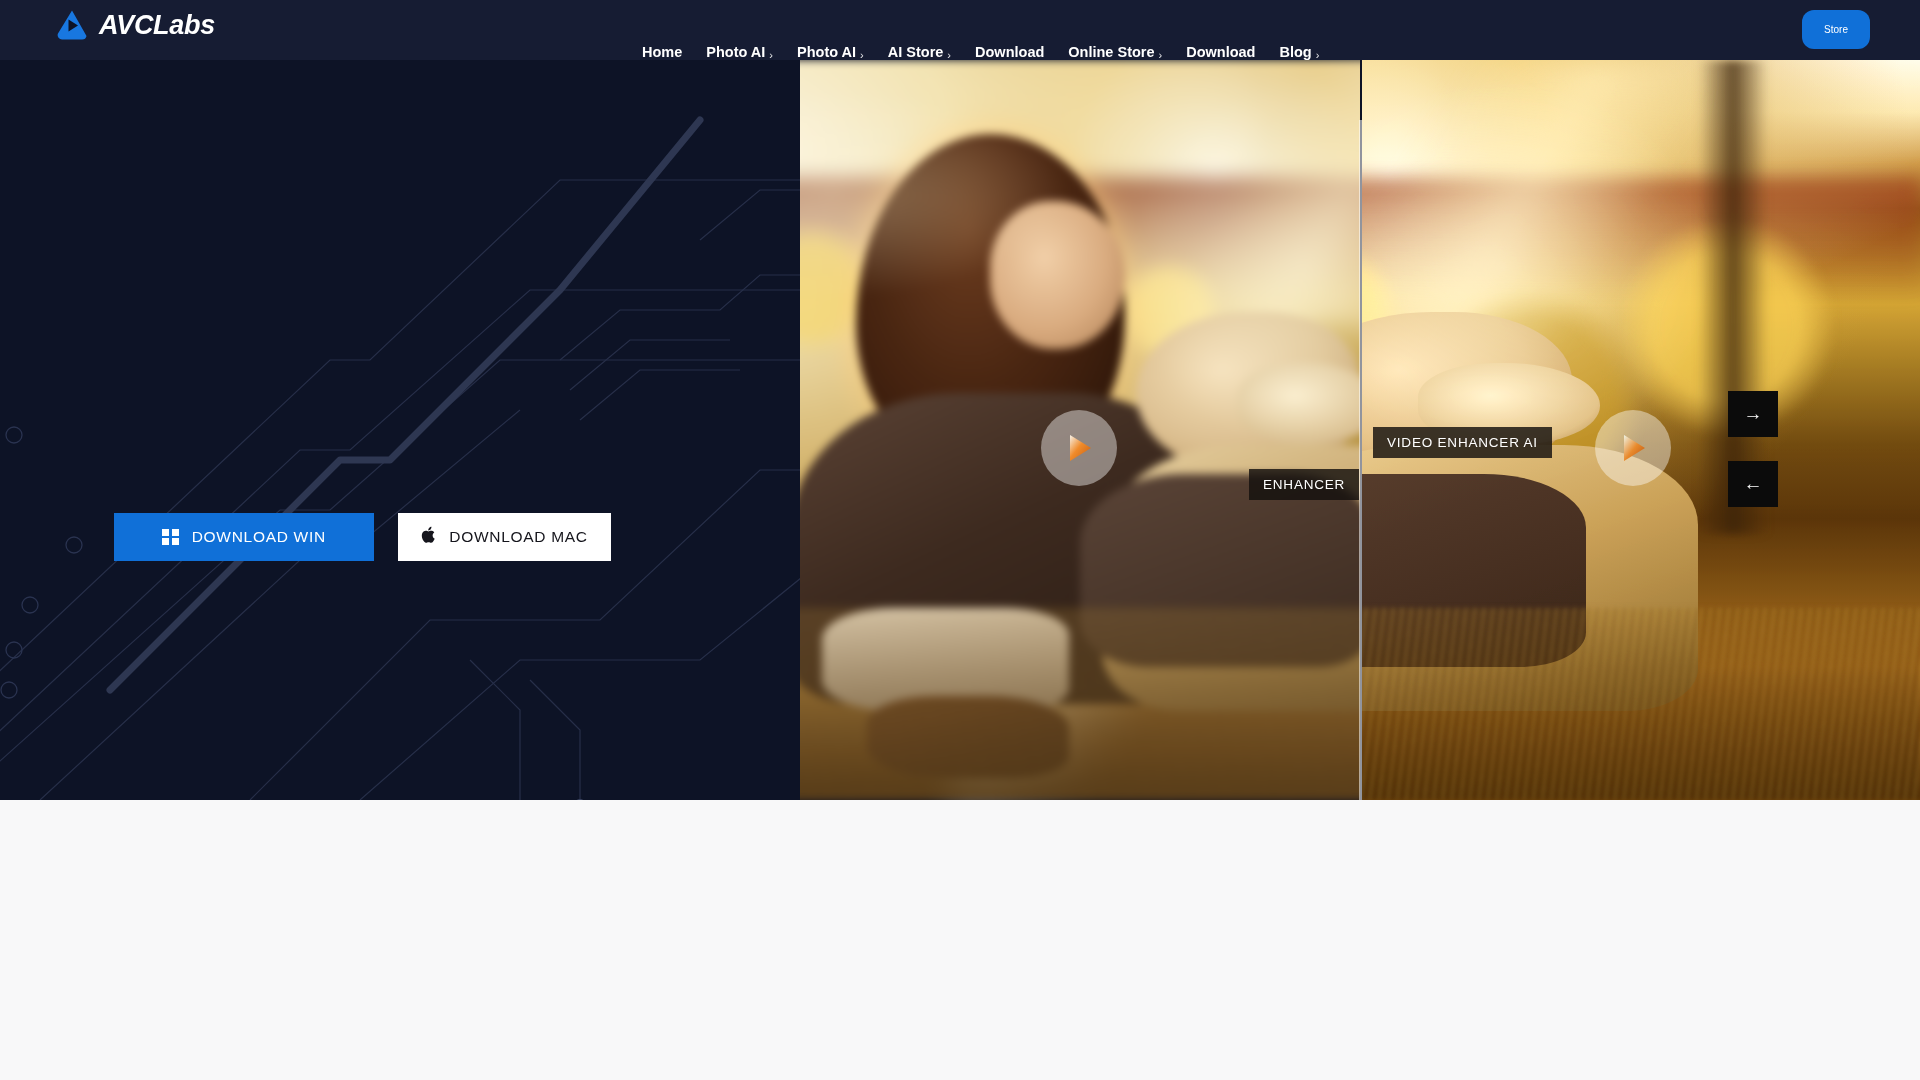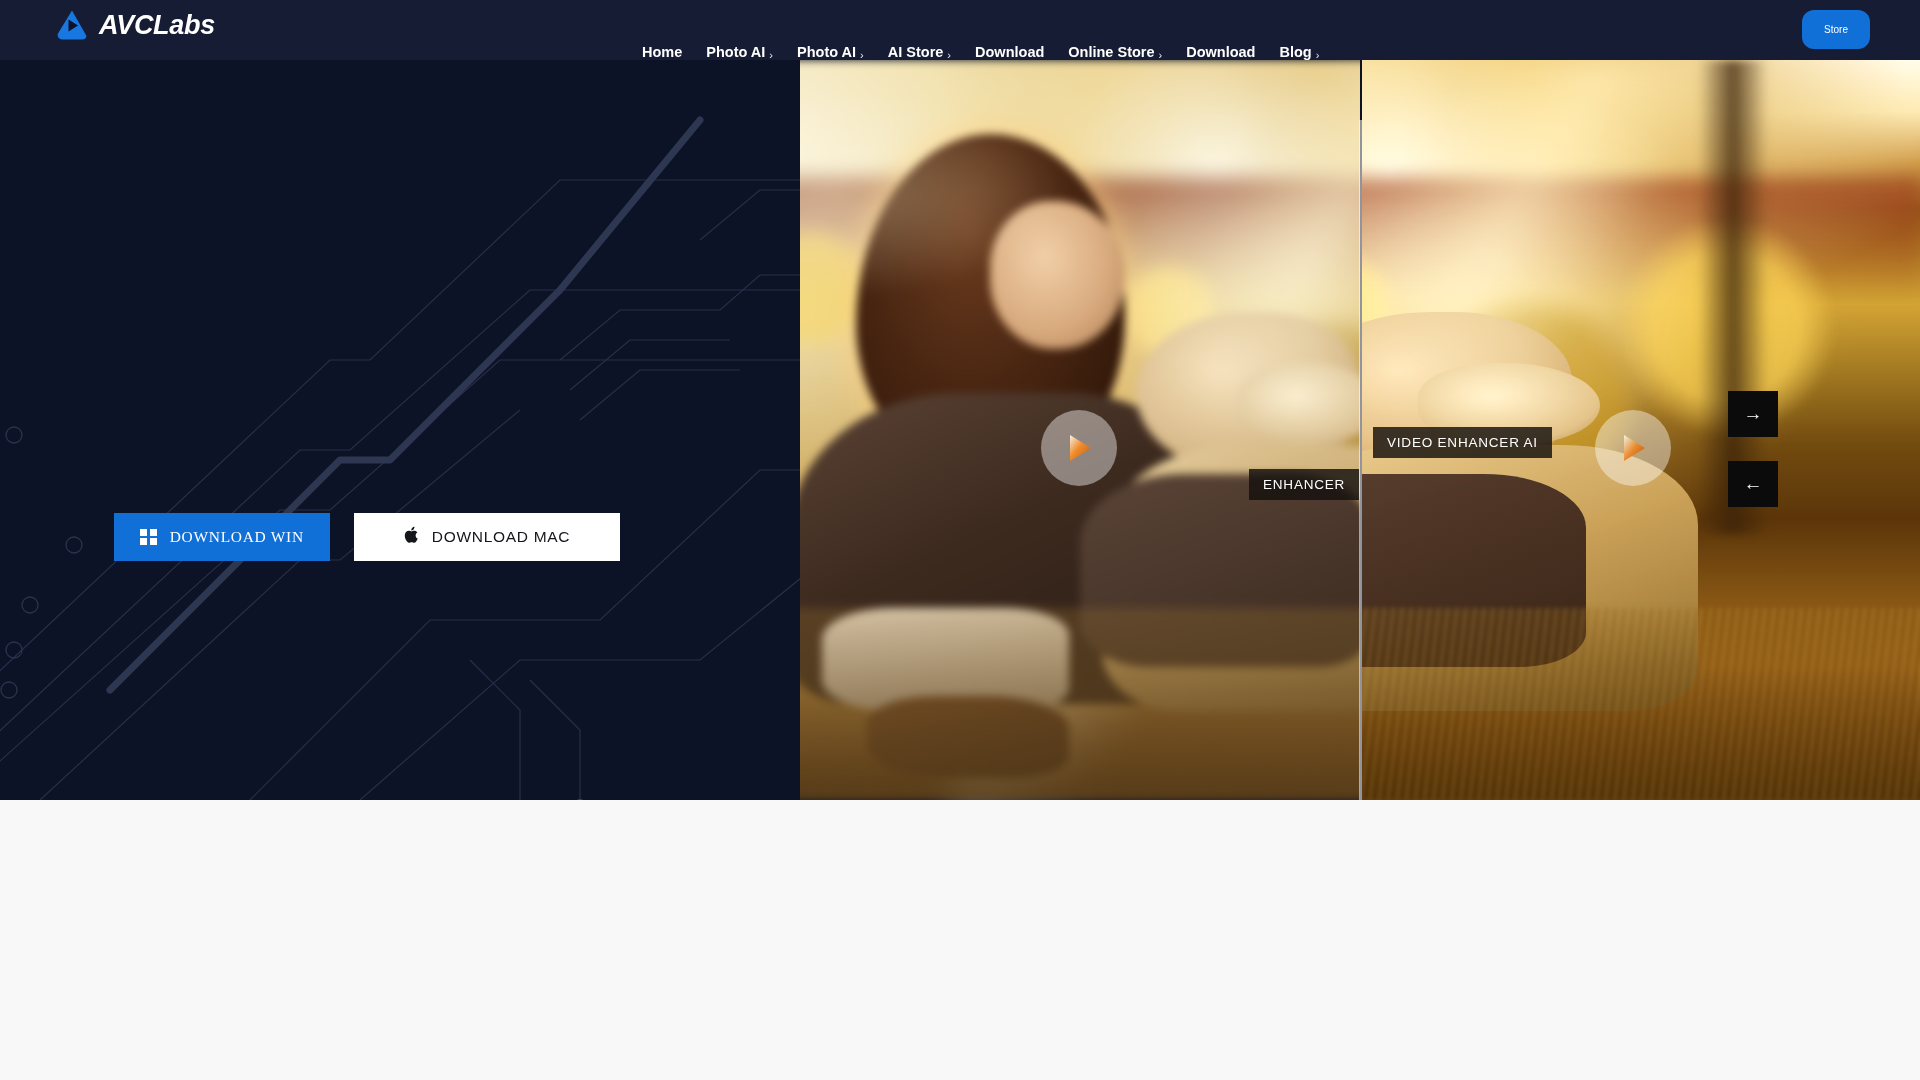--- a/index.html
+++ b/index.html
@@ -232,22 +232,22 @@
   .dl-row {
     position: absolute; left: 114px; top: 513px;
     display: flex; gap: 24px; z-index: 20;
   }
   .dl-btn {
     display: flex; align-items: center; justify-content: center;
     gap: 13px; height: 48px; border: none; cursor: pointer;
     font-size: 15.5px; letter-spacing: .7px;
     font-family: "Liberation Sans", sans-serif;
   }
-  .dl-win { width: 216px; background: #1070d8; color: #ffffff; font-family: Liberation Serif, serif; }
-  .dl-mac { width: 266px; background: #ffffff; color: #15151c; }
+  .dl-win { width: 260px; background: #1070d8; color: #ffffff; }
+  .dl-mac { width: 213px; background: #ffffff; color: #15151c; }
 
   .win-icon { display: grid; grid-template-columns: 7px 7px; grid-template-rows: 7px 7px; gap: 2.5px; }
   .win-icon i { background: #ffffff; display: block; }
 
   
   .badges {
     position: absolute; top: 800px; left: 0;
     width: 1920px; height: 280px;
     background: #f8f8f9;
   }

